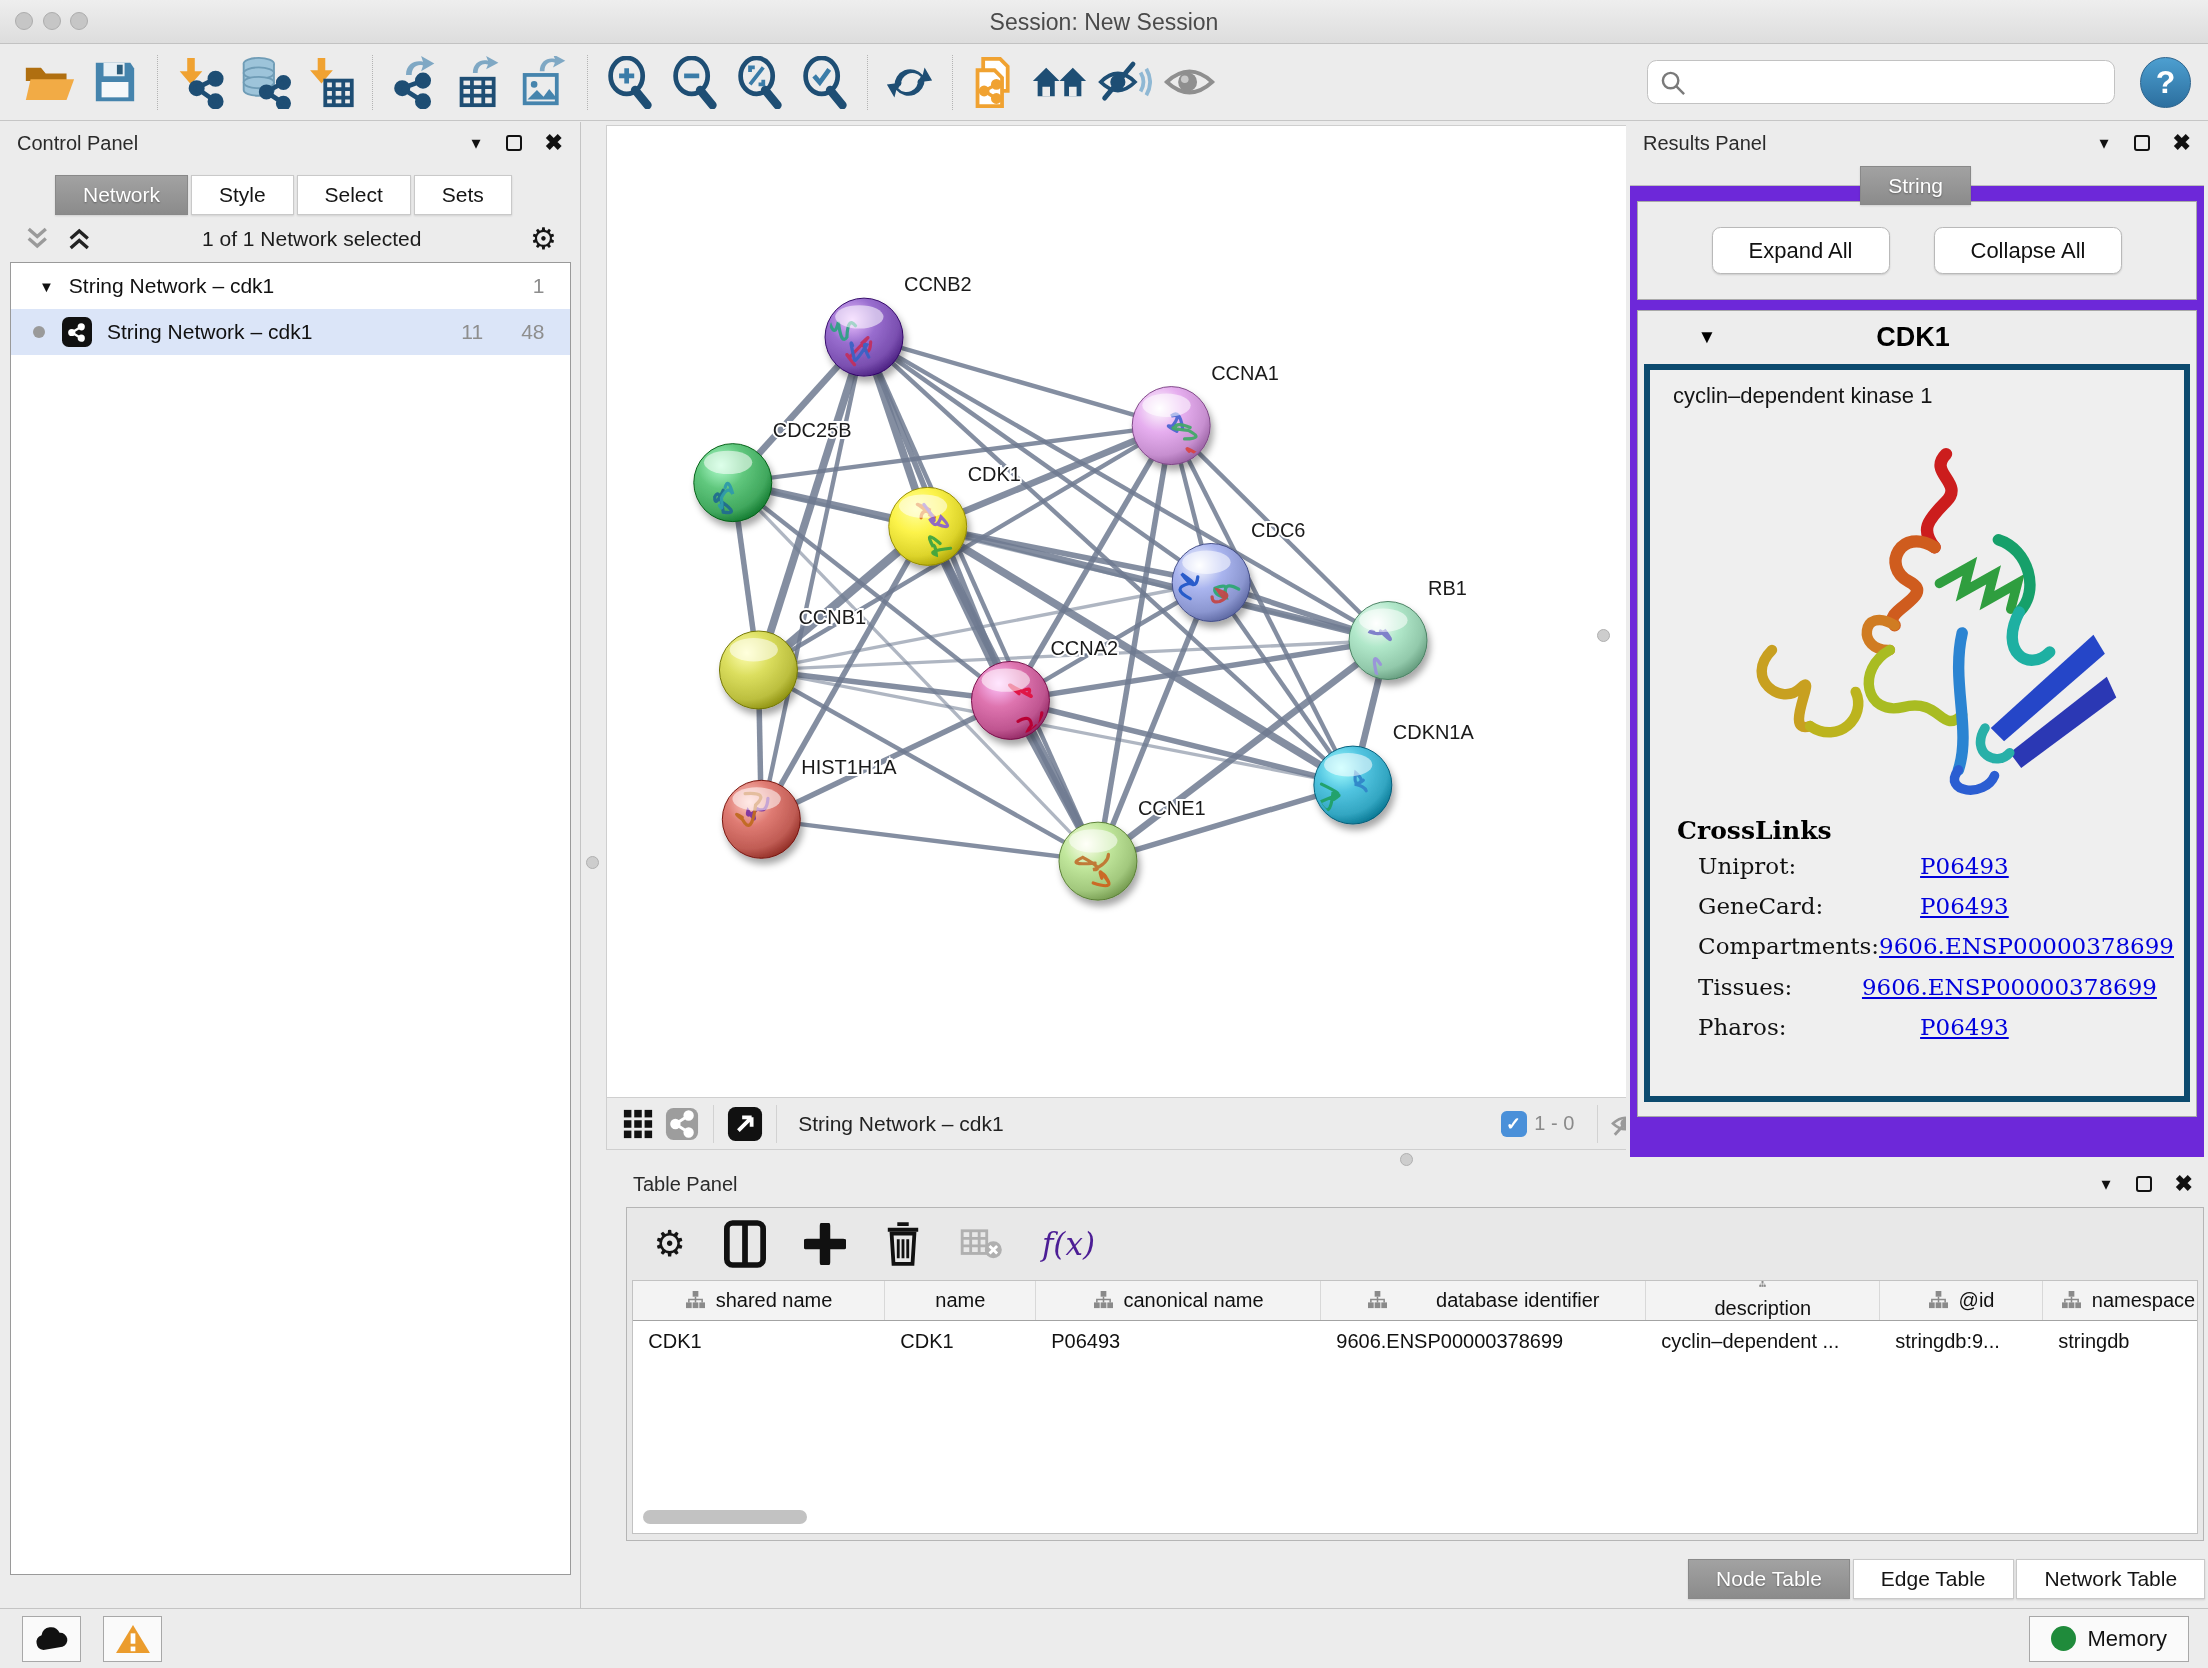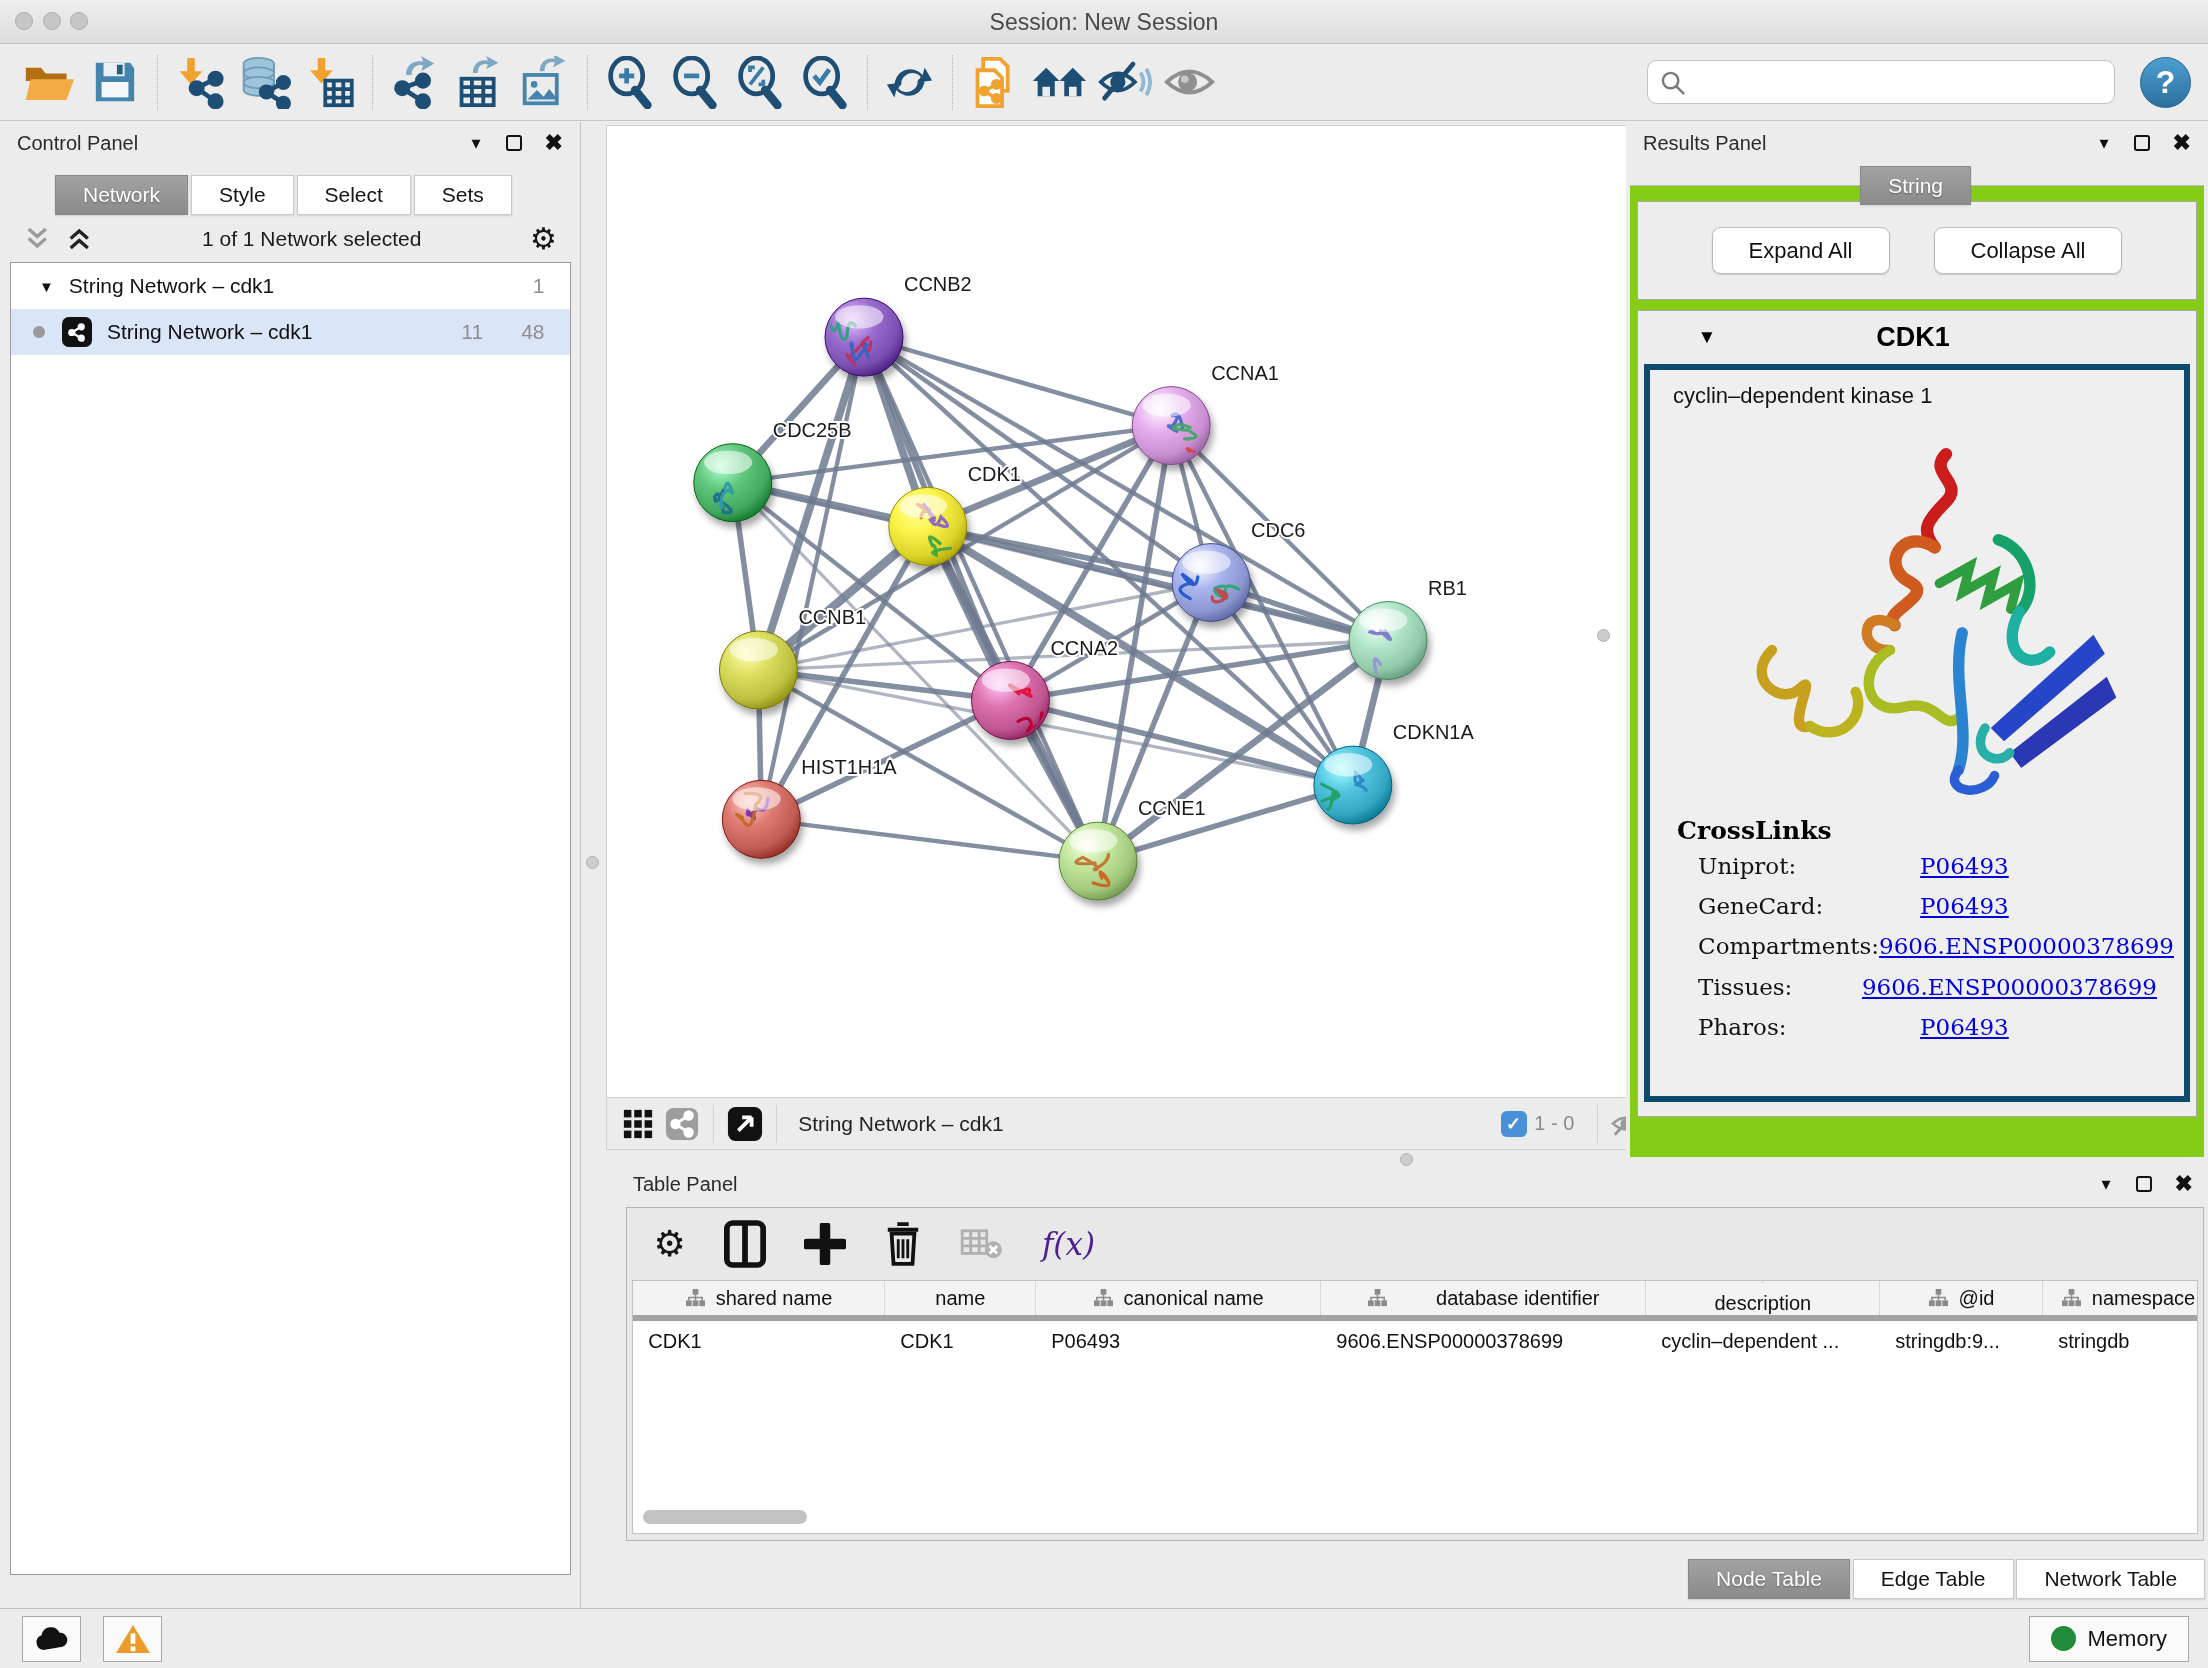--- a/index.html
+++ b/index.html
@@ -63,21 +63,21 @@
     border:1px solid #cfcfcf; border-top:none; display:flex; align-items:center; padding:0 15px; }
   .nt-sep { width:0; height:38px; border-left:1px solid #d2d2d2; margin:0 13.3px; }
   .nt-name { font-size:21px; color:#222; margin-left:7.6px; }
   .nt-count { font-size:20px; color:#8a8a8a; margin:0 9.5px 0 7.6px; }
   .checkbox { width:26px; height:26px; border-radius:5.7px; background:#4a90d9; display:flex;
     align-items:center; justify-content:center; color:#fff; font-size:18px; font-weight:bold; }
 
   
   .results-panel { position:absolute; left:1626px; top:122px; width:582px; height:1041px; background:#ececec; }
   .rp-tab-row { text-align:center; position:relative; z-index:2; margin-top:1.9px; }
-  .rp-content { position:absolute; top:63px; left:3.8px; right:3.8px; bottom:5.7px; background:#84cc16;
+  .rp-content { position:absolute; top:63px; left:3.8px; right:3.8px; bottom:5.7px; background:#6d28d9;
     border-top:1.9px solid #bdbdbd; }
   .rp-btn-box { margin:15px 7.6px 9.5px; border:1.9px solid #a9a9a9; background:#ededed; padding:25px 0;
     display:flex; justify-content:center; gap:44px; }
   .rp-btn { background:#fff; border:1px solid #b9b9b9; border-radius:8.6px; padding:9.5px 36px;
     font-size:22px; color:#111; box-shadow:0 1px 1.9px rgba(0,0,0,.15); }
   .cdk-box { margin:0 7.6px; border:1.9px solid #a9a9a9; background:#ededed; height:807px; }
   .cdk-head { display:flex; align-items:center; height:53px; }
   .cdk-head .caret { margin-left:59px; font-size:19px; }
   .cdk-head .gene { flex:1; text-align:center; font-size:27px; font-weight:bold; margin-right:86px; }
   .cdk-inner { margin:0 5.7px; border:6px solid #0c4a6e; background:#efefef; height:738px; overflow:hidden; }
@@ -88,21 +88,21 @@
   .xl-row { display:flex; font-size:23px; margin-bottom:14.3px; }
   .xl-row .lab { width:243px; padding-left:21px; color:#111; }
   .xl-row a { color:#0000dd; text-decoration:underline; }
 
   
   .table-panel { position:absolute; left:618px; top:1163px; right:0; bottom:60px; background:#ececec; }
   .tp-title-row { display:flex; align-items:center; height:42px; padding:0 15px; font-size:20px; color:#2b2b2b; }
   .tp-box { position:absolute; top:44px; left:7.6px; right:3.8px; bottom:67px; border:1px solid #b5b5b5; background:#e8e8e8; }
   .tp-toolbar { height:72px; display:flex; align-items:center; gap:38px; padding:0 27px; }
   .tp-table { position:absolute; top:72px; left:5.7px; right:5.7px; bottom:5.7px; background:#fff; border:1px solid #c2c2c2; overflow:hidden; }
-  .th-row { display:flex; height:40px; background:#f3f3f3; border-bottom:6px solid #a3a3a3; }
+  .th-row { display:flex; height:40px; background:#f3f3f3; border-bottom:1px solid #a3a3a3; }
   .th-cell { display:flex; align-items:center; justify-content:center; gap:9.5px; font-size:20px; color:#111;
     border-right:1px solid #d8d8d8; flex:none; overflow:hidden; white-space:nowrap; }
   .td-row { display:flex; height:42px; }
   .td-cell { font-size:20px; color:#111; padding:8.6px 0 0 15px; flex:none; overflow:hidden; white-space:nowrap; }
   .h-scroll { position:absolute; left:9.5px; bottom:9.5px; width:164px; height:14.3px; border-radius:7.6px; background:#c2c2c2; }
   .tp-tabs { position:absolute; bottom:9.5px; left:12px; right:0; text-align:right; }
 
   
   .statusbar { position:absolute; left:0; right:0; bottom:0; height:60px; background:#ececec; border-top:1px solid #c4c4c4; }
   .sb-btn { position:absolute; top:6.7px; width:59px; height:46px; background:#fafafa; border:1.9px solid #a8a8a8;

